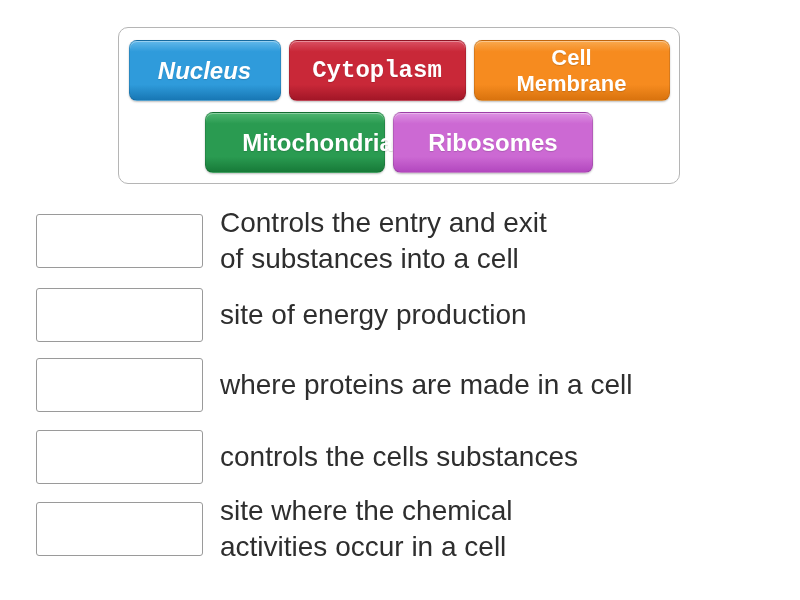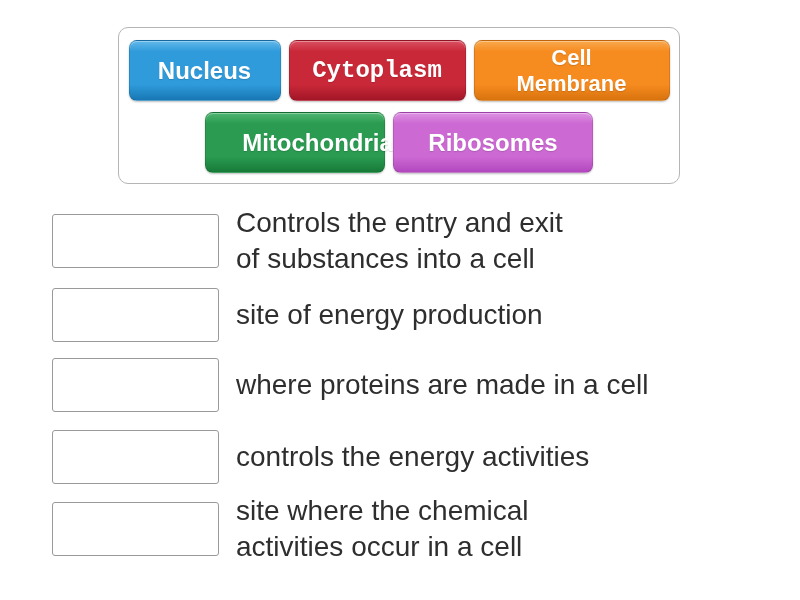--- a/index.html
+++ b/index.html
@@ -33,28 +33,28 @@
   .chip .chip-label {
     color: #ffffff;
     font-weight: 700;
     font-size: 24px;
     line-height: 27px;
     text-align: center;
     white-space: pre-line;
     text-shadow: 0 1px 1px rgba(0,0,0,0.15);
   }
   .chip.two-line .chip-label { font-size: 22px; line-height: 26px; }
-  .chip.w-nucleus   { width: 152px; }
+  .chip.w-nucleus   { width: 152px; font-style: italic; }
   .chip.w-cytoplasm { width: 177px; font-family: Liberation Mono, monospace; }
   .chip.w-membrane  { width: 196px; }
   .chip.w-mito      { width: 180px; padding-left: 45px; }
   .chip.w-ribo      { width: 200px; }
 
   
-  .match-row { position: absolute; left: 52px; width: 730px; height: 54px; }
+  .match-row { position: absolute; left: 36px; width: 730px; height: 54px; }
   .match-row.row-0 { top: 214px; }
   .match-row.row-1 { top: 288px; }
   .match-row.row-2 { top: 358px; }
   .match-row.row-3 { top: 430px; }
   .match-row.row-4 { top: 502px; }
 
   .answer-slot {
     position: absolute; left: 0; top: 0;
     width: 167px; height: 54px;
     background: #ffffff;
@@ -111,21 +111,21 @@
     <div class="clue">where proteins are made in a cell</div>
   </div>
 
   <div class="match-row row-1">
     <div class="answer-slot"></div>
     <div class="clue">site of energy production</div>
   </div>
 
   <div class="match-row row-3">
     <div class="answer-slot"></div>
-    <div class="clue">controls the energy activities</div>
+    <div class="clue">controls the cells substances</div>
   </div>
 
   <div class="match-row row-4">
     <div class="answer-slot"></div>
     <div class="clue">site where the chemical
 activities occur in a cell</div>
   </div>
 
 </div>
 

